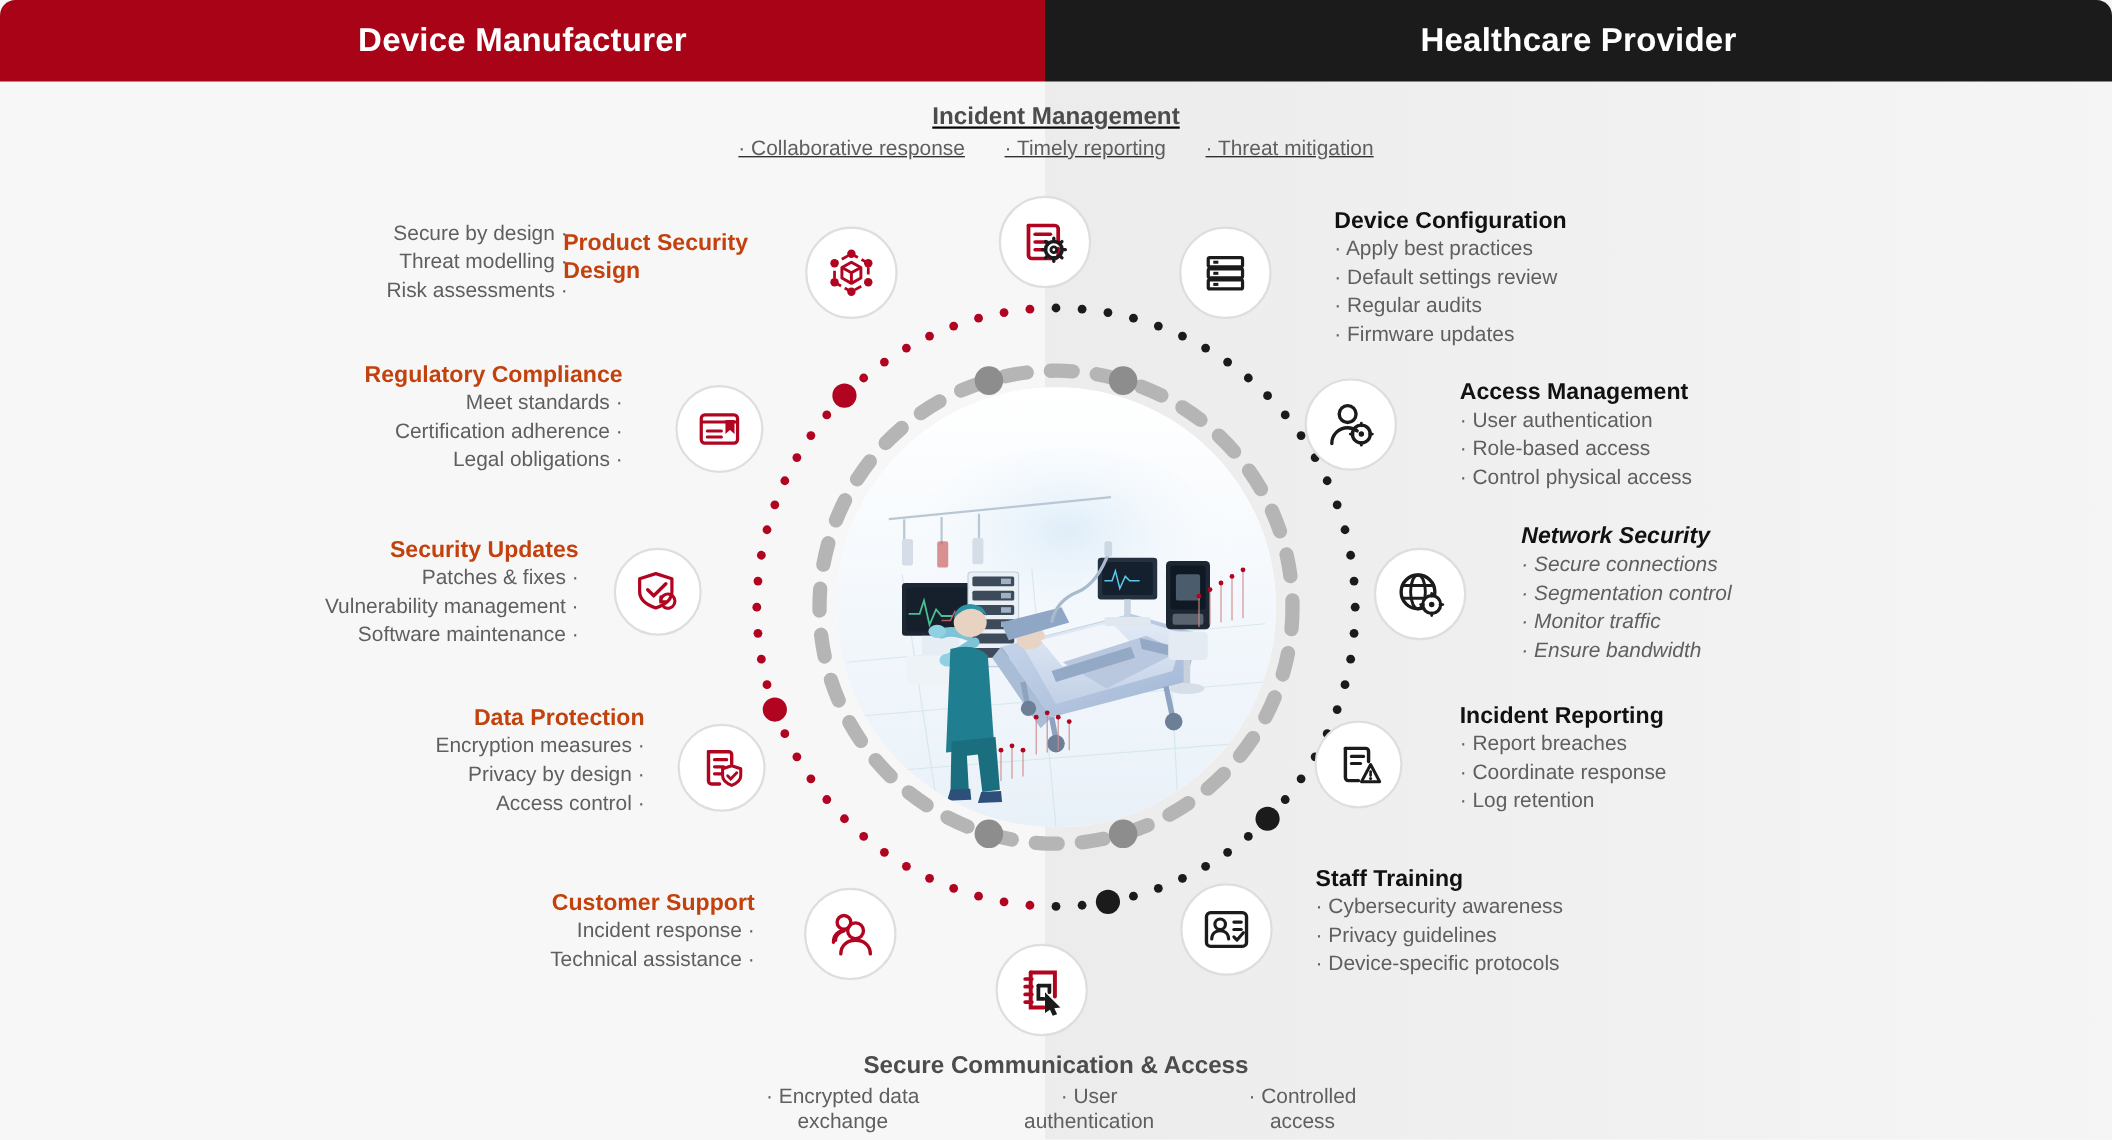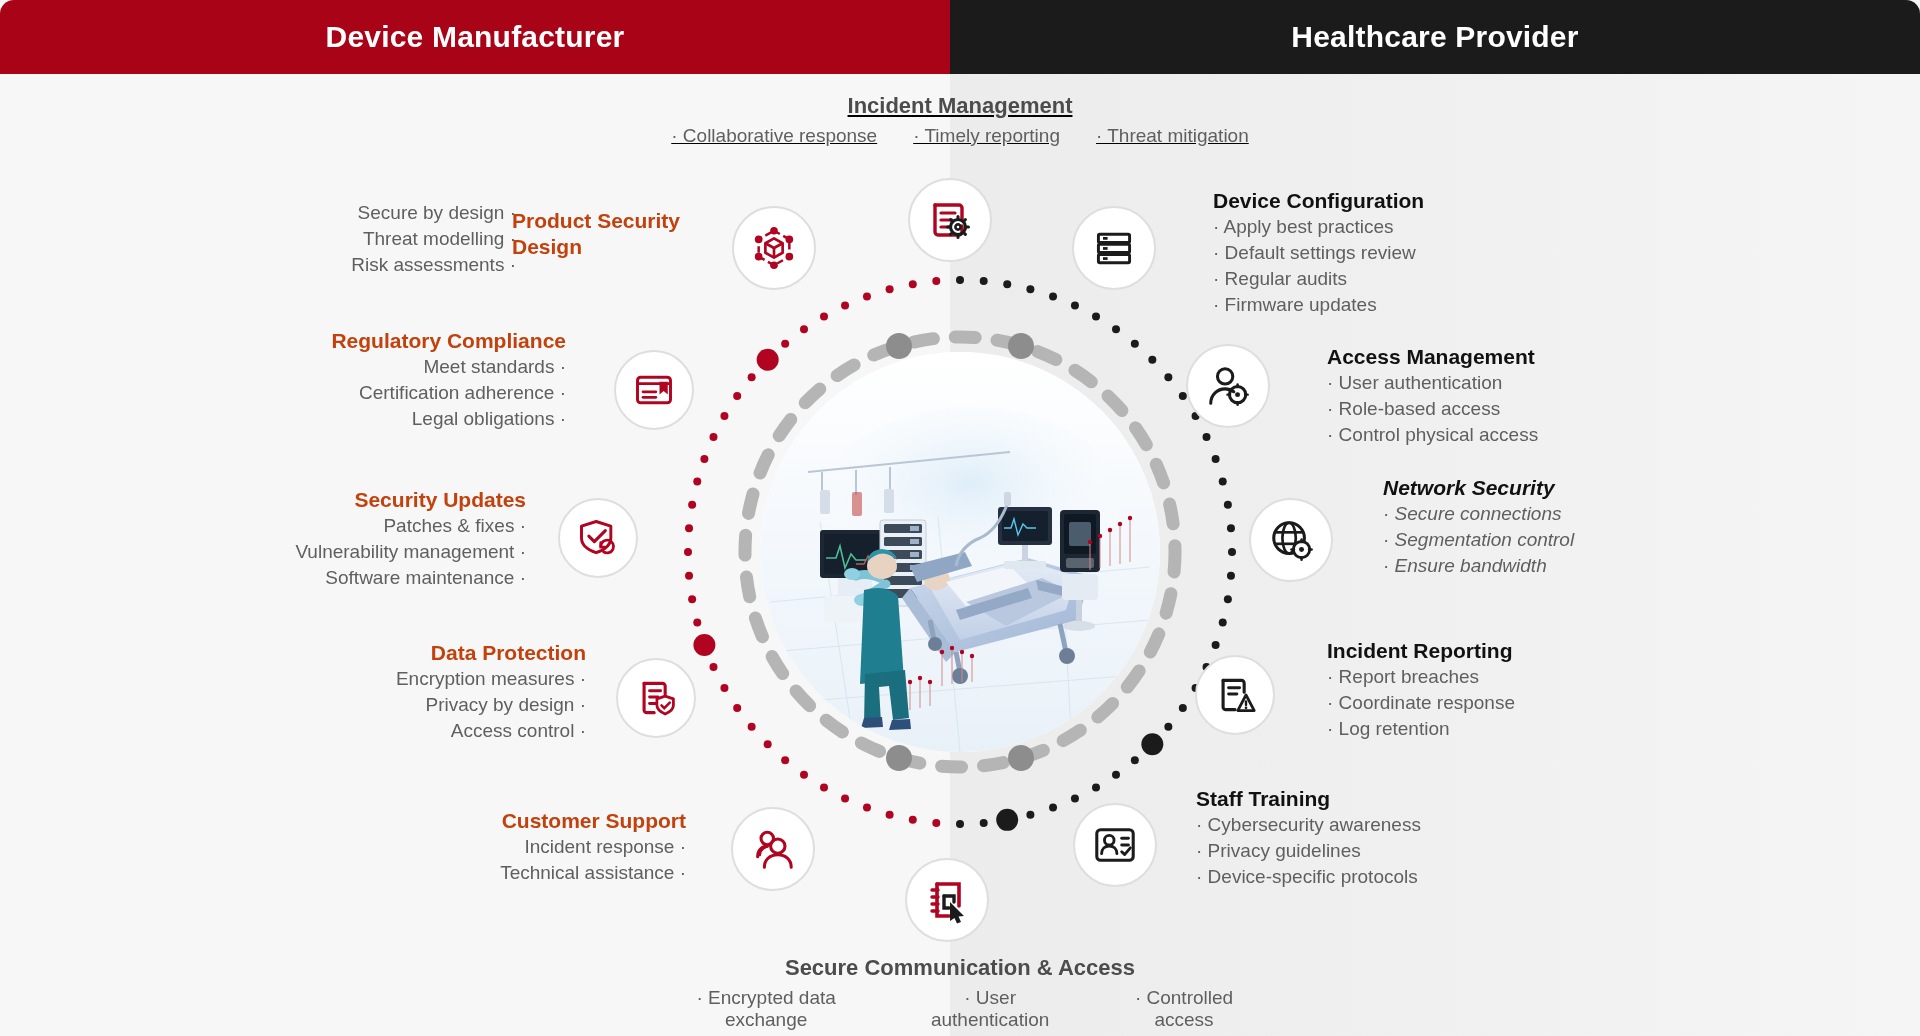--- a/index.html
+++ b/index.html
@@ -537,20 +537,21 @@
           <path d="M35 44.5 v-2.6"></path>
         <path d="M24.5 34 h2.6"></path>
           <path d="M45.5 34 h-2.6"></path>
       </g>
     </svg>
   </div>
   <div class="blk right-blk" style="left:1383px; top:475px; width:400px;font-style:italic;">
     <h3>Network Security</h3>
     <p>· Secure connections</p>
     <p>· Segmentation control</p>
+    <p>· Monitor traffic</p>
     <p>· Ensure bandwidth</p>
   </div>
 
   <div class="bubble b-md" style="left:1195px; top:655px;">
     <svg width="44" height="44" viewBox="0 0 48 48">
       <path d="M11 8 h20 a3 3 0 0 1 3 3 v10" fill="none" stroke="#1b1b1b" stroke-width="3.4" stroke-linecap="round"></path>
       <path d="M11 8 v29 a3 3 0 0 0 3 3 h10" fill="none" stroke="#1b1b1b" stroke-width="3.4" stroke-linecap="round"></path>
       <g stroke="#1b1b1b" stroke-width="3.2" stroke-linecap="round">
         <path d="M17 16 h12"></path>
           <path d="M17 23 h9"></path>

